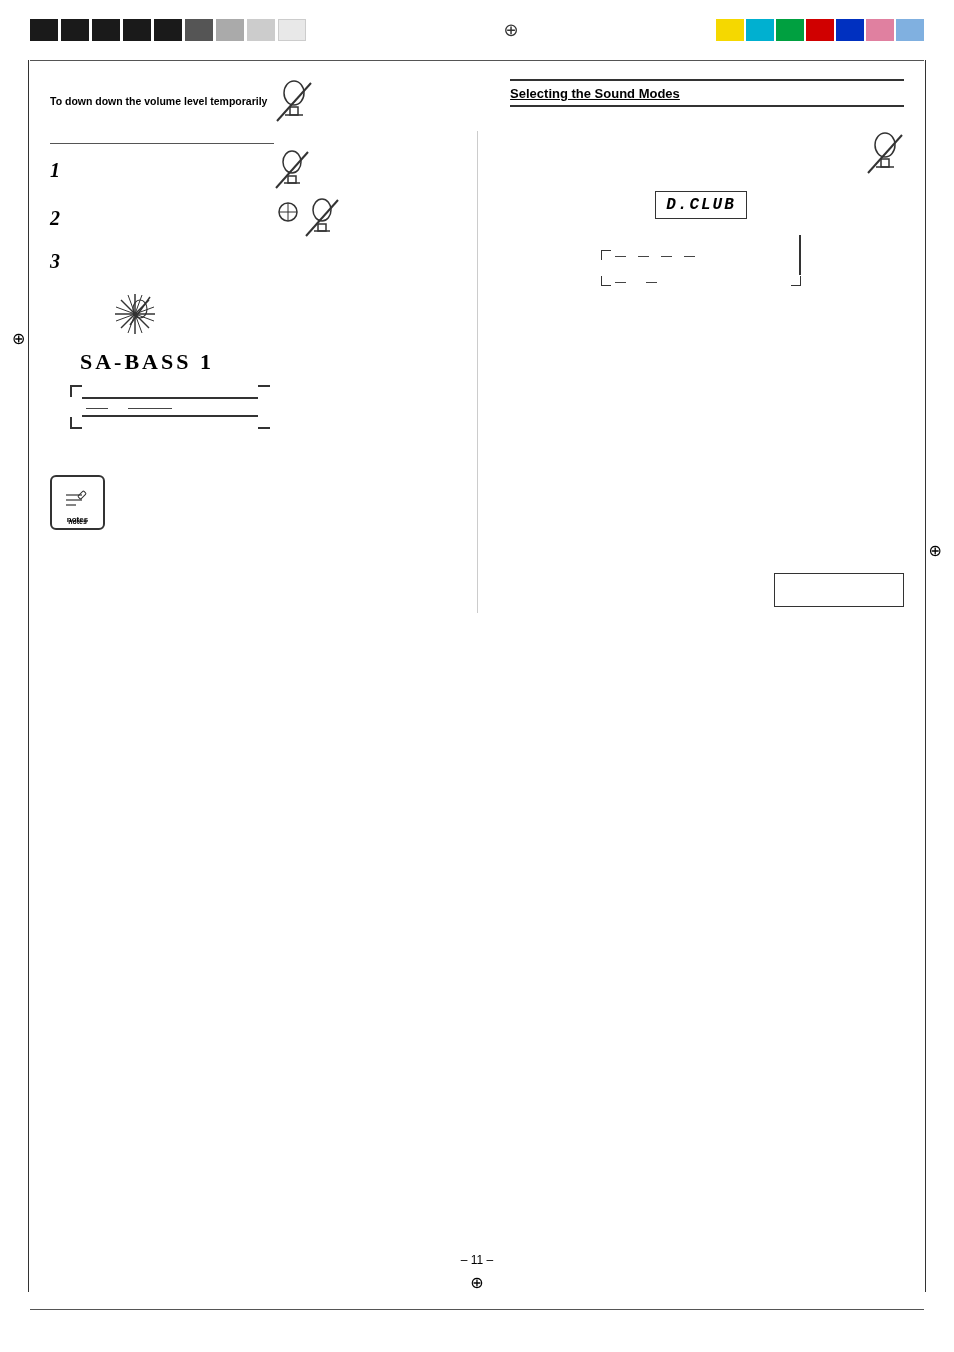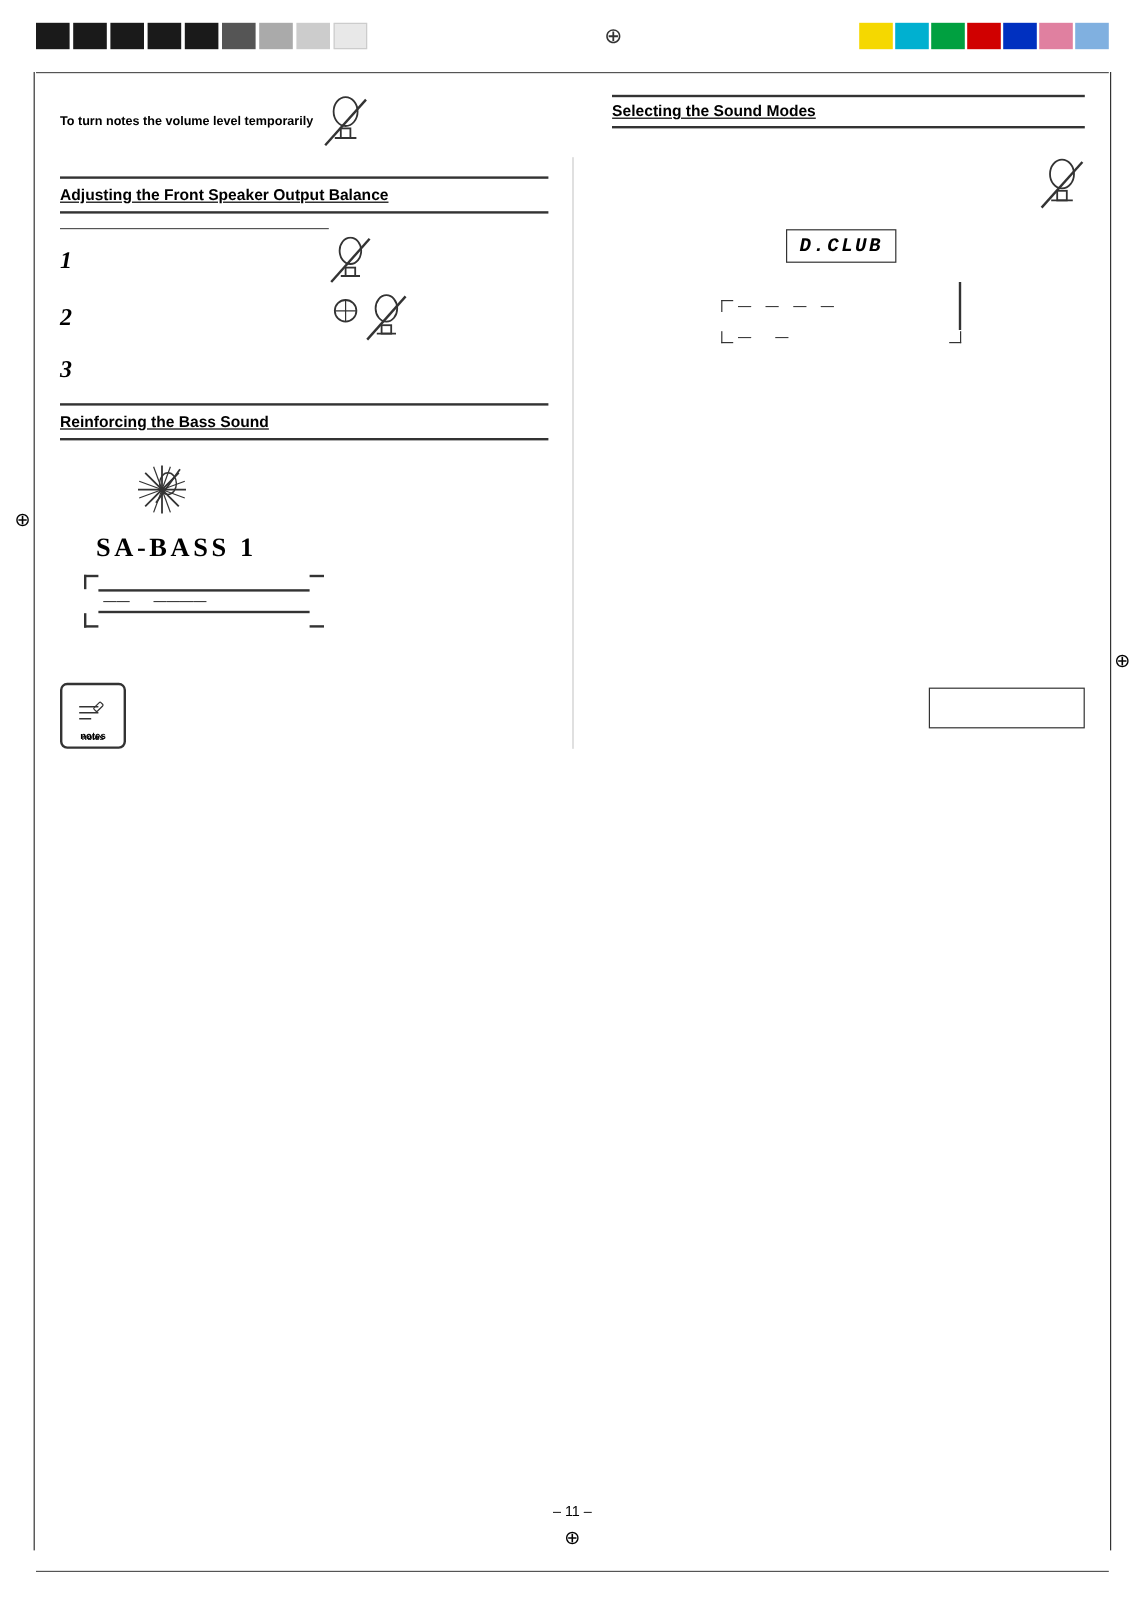--- a/index.html
+++ b/index.html
@@ -230,46 +230,41 @@
   </div>
 </div>
 
 <hr style="border:none; border-top:1px solid #555; margin:0 30px;">
 
 <div class="main-content">
 
   <div class="flex-between mt8">
 
     <div style="display:flex; align-items:center; width:48%;">
-      <span class="text-small" style="font-weight:bold; font-size:10.5px;">To turn notes the volume level temporarily</span>
+      <span class="text-small" style="font-weight:bold; font-size:10.5px;">To down down the volume level temporarily</span>
 
       <svg width="38" height="44" viewBox="0 0 38 44" style="margin-left:8px; flex-shrink:0;">
         <ellipse cx="19" cy="14" rx="10" ry="12" fill="none" stroke="#333" stroke-width="1.5"></ellipse>
         <rect x="15" y="28" width="8" height="8" fill="none" stroke="#333" stroke-width="1.5"></rect>
         <line x1="10" y1="36" x2="28" y2="36" stroke="#333" stroke-width="1.5"></line>
         <line x1="2" y1="42" x2="36" y2="4" stroke="#333" stroke-width="2"></line>
       </svg>
     </div>
 
     <div style="width:48%; padding-left:16px;">
       <div class="section-header-line">
         <span class="section-title-large" style="font-size:13px;">Selecting the Sound Modes</span>
       </div>
     </div>
   </div>
 
   <div class="page-layout mt8">
 
     <div class="left-col">
 
-      <div class="mt16">
-        <hr class="section-divider">
-        <div class="section-title-large">Adjusting the Front Speaker Output Balance</div>
-        <hr class="section-divider">
-      </div>
 
       <div class="mt12">
         <hr class="thin-line" style="width:55%; margin-bottom:6px;">
         <div class="flex-row" style="align-items:center;">
           <div style="width:55%;">
             <div class="text-italic-lg">1</div>
           </div>
 
           <svg width="36" height="40" viewBox="0 0 36 40">
             <ellipse cx="18" cy="12" rx="9" ry="11" fill="none" stroke="#333" stroke-width="1.5"></ellipse>
@@ -299,25 +294,20 @@
               <line x1="2" y1="38" x2="34" y2="2" stroke="#333" stroke-width="2"></line>
             </svg>
           </div>
         </div>
       </div>
 
       <div class="mt12">
         <div class="text-italic-lg">3</div>
       </div>
 
-      <div class="mt16">
-        <hr class="section-divider">
-        <div class="section-title-large">Reinforcing the Bass Sound</div>
-        <hr class="section-divider">
-      </div>
 
       <div style="position:relative;">
         <span style="position:absolute; left:-38px; top:40px; font-size:16px;">⊕</span>
 
         <div style="display:flex; align-items:center; margin-top:16px; margin-left:60px;">
           <svg width="50" height="50" viewBox="0 0 50 50">
 
             <line x1="25" y1="5" x2="25" y2="45" stroke="#333" stroke-width="1.5"></line>
             <line x1="5" y1="25" x2="45" y2="25" stroke="#333" stroke-width="1.5"></line>
             <line x1="11" y1="11" x2="39" y2="39" stroke="#333" stroke-width="1.5"></line>

